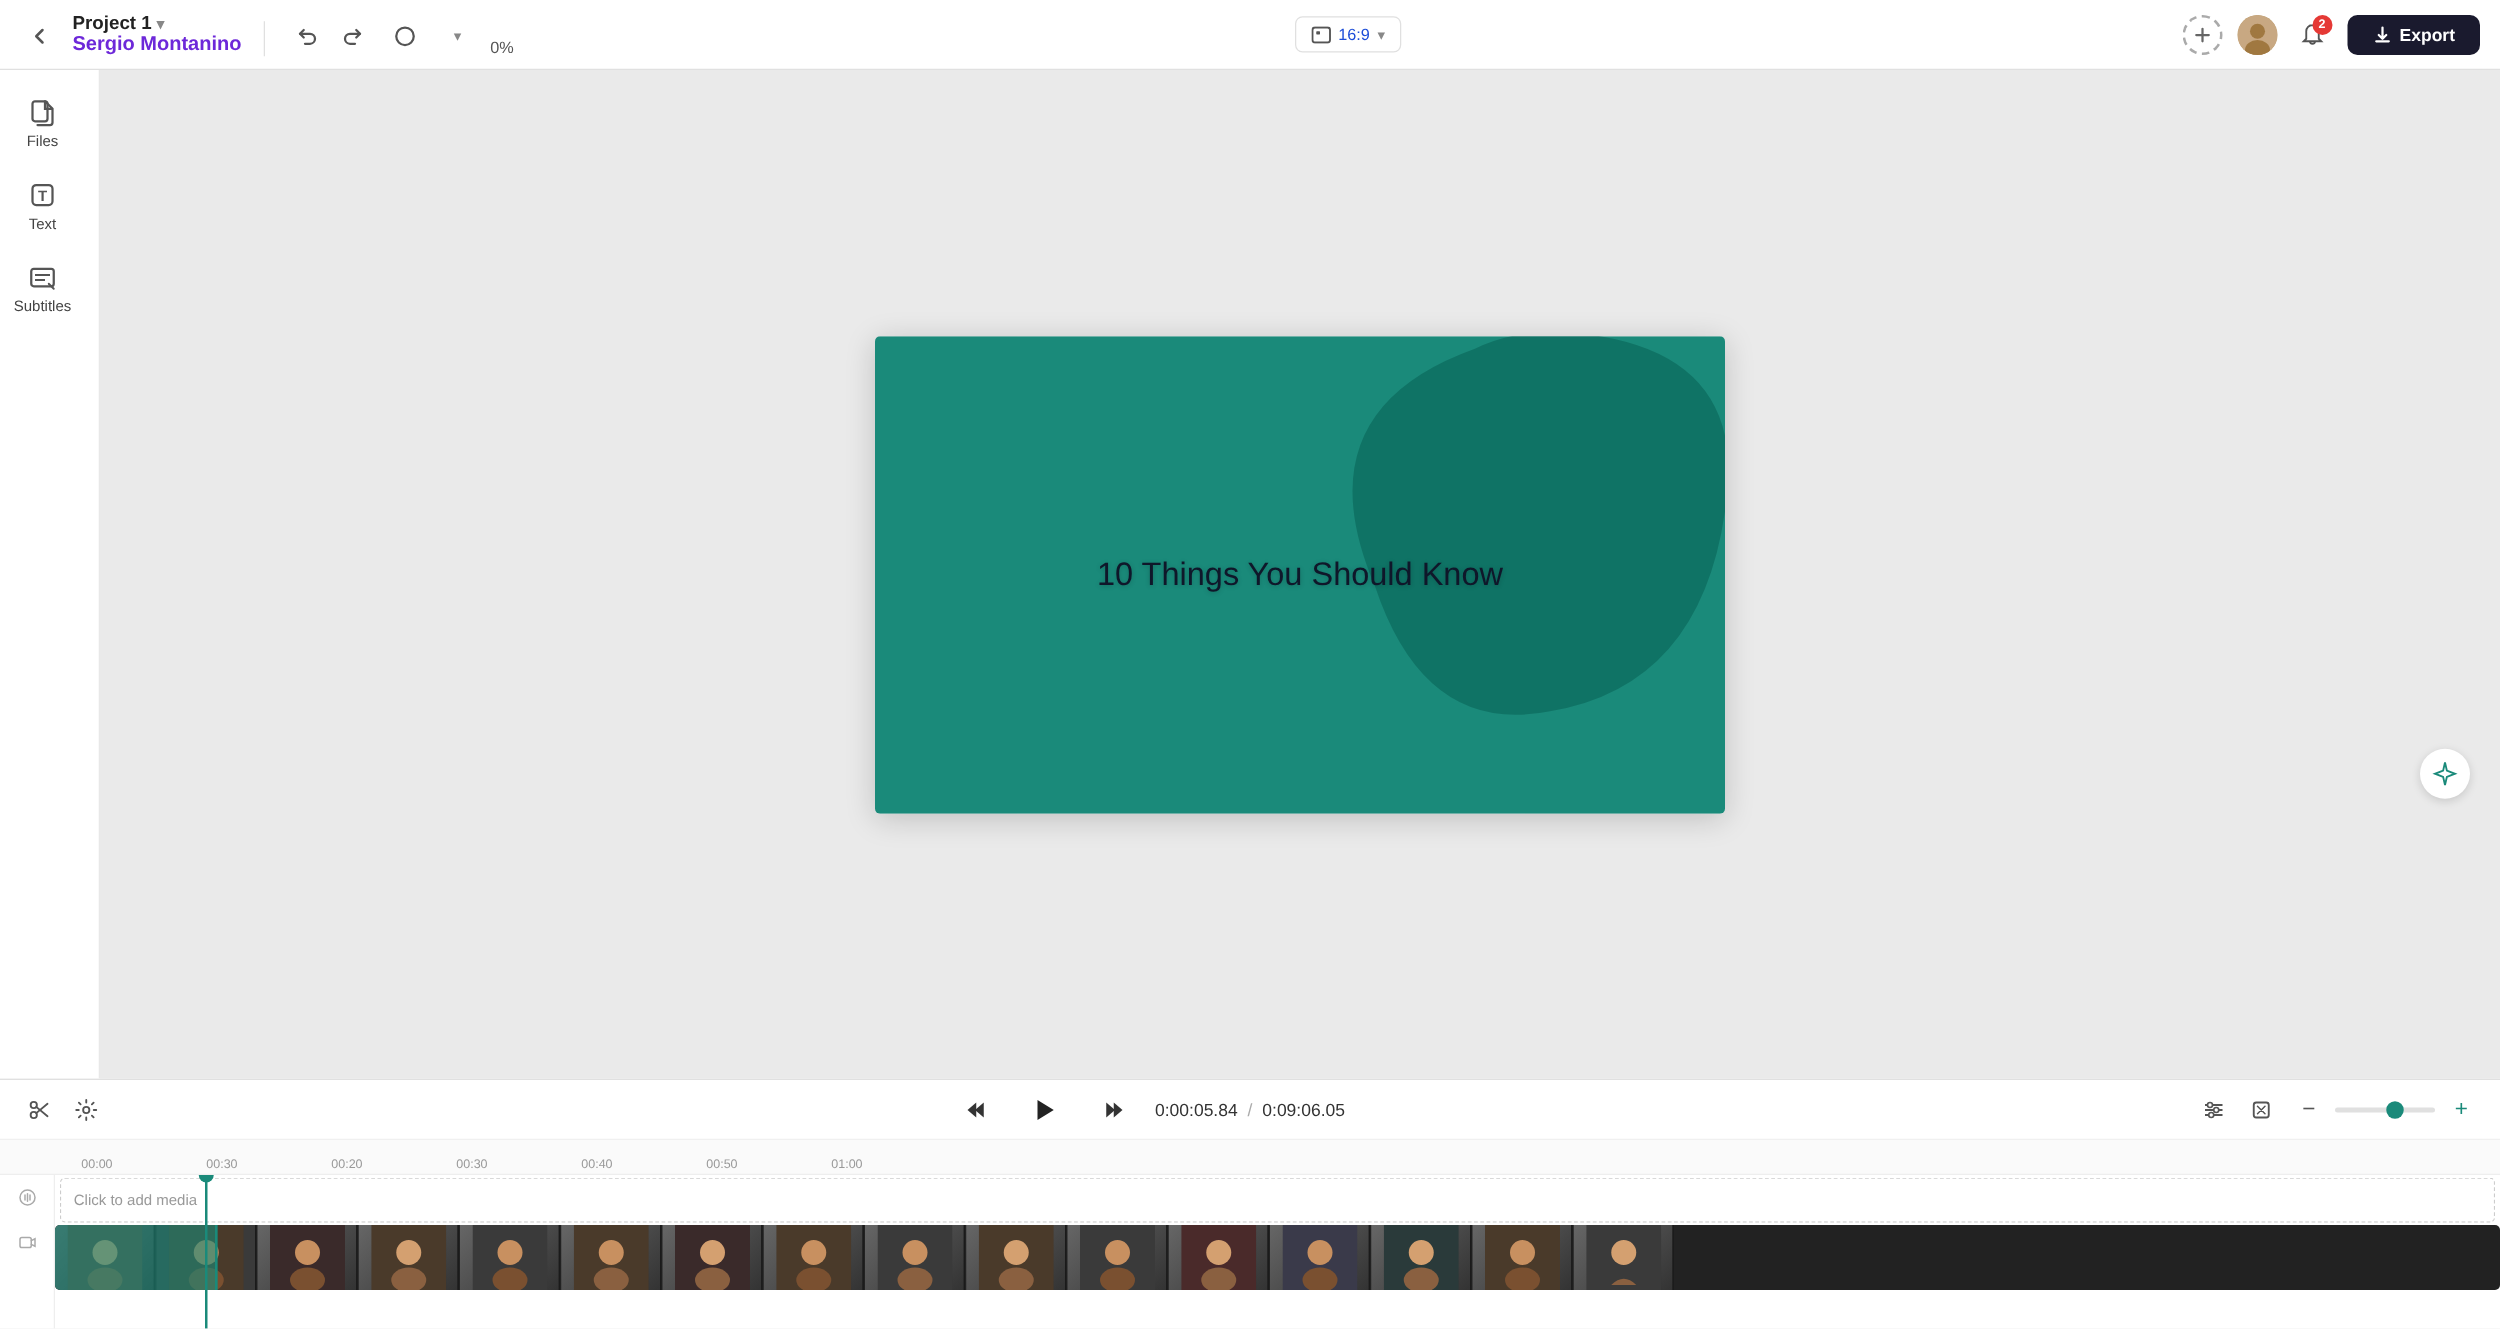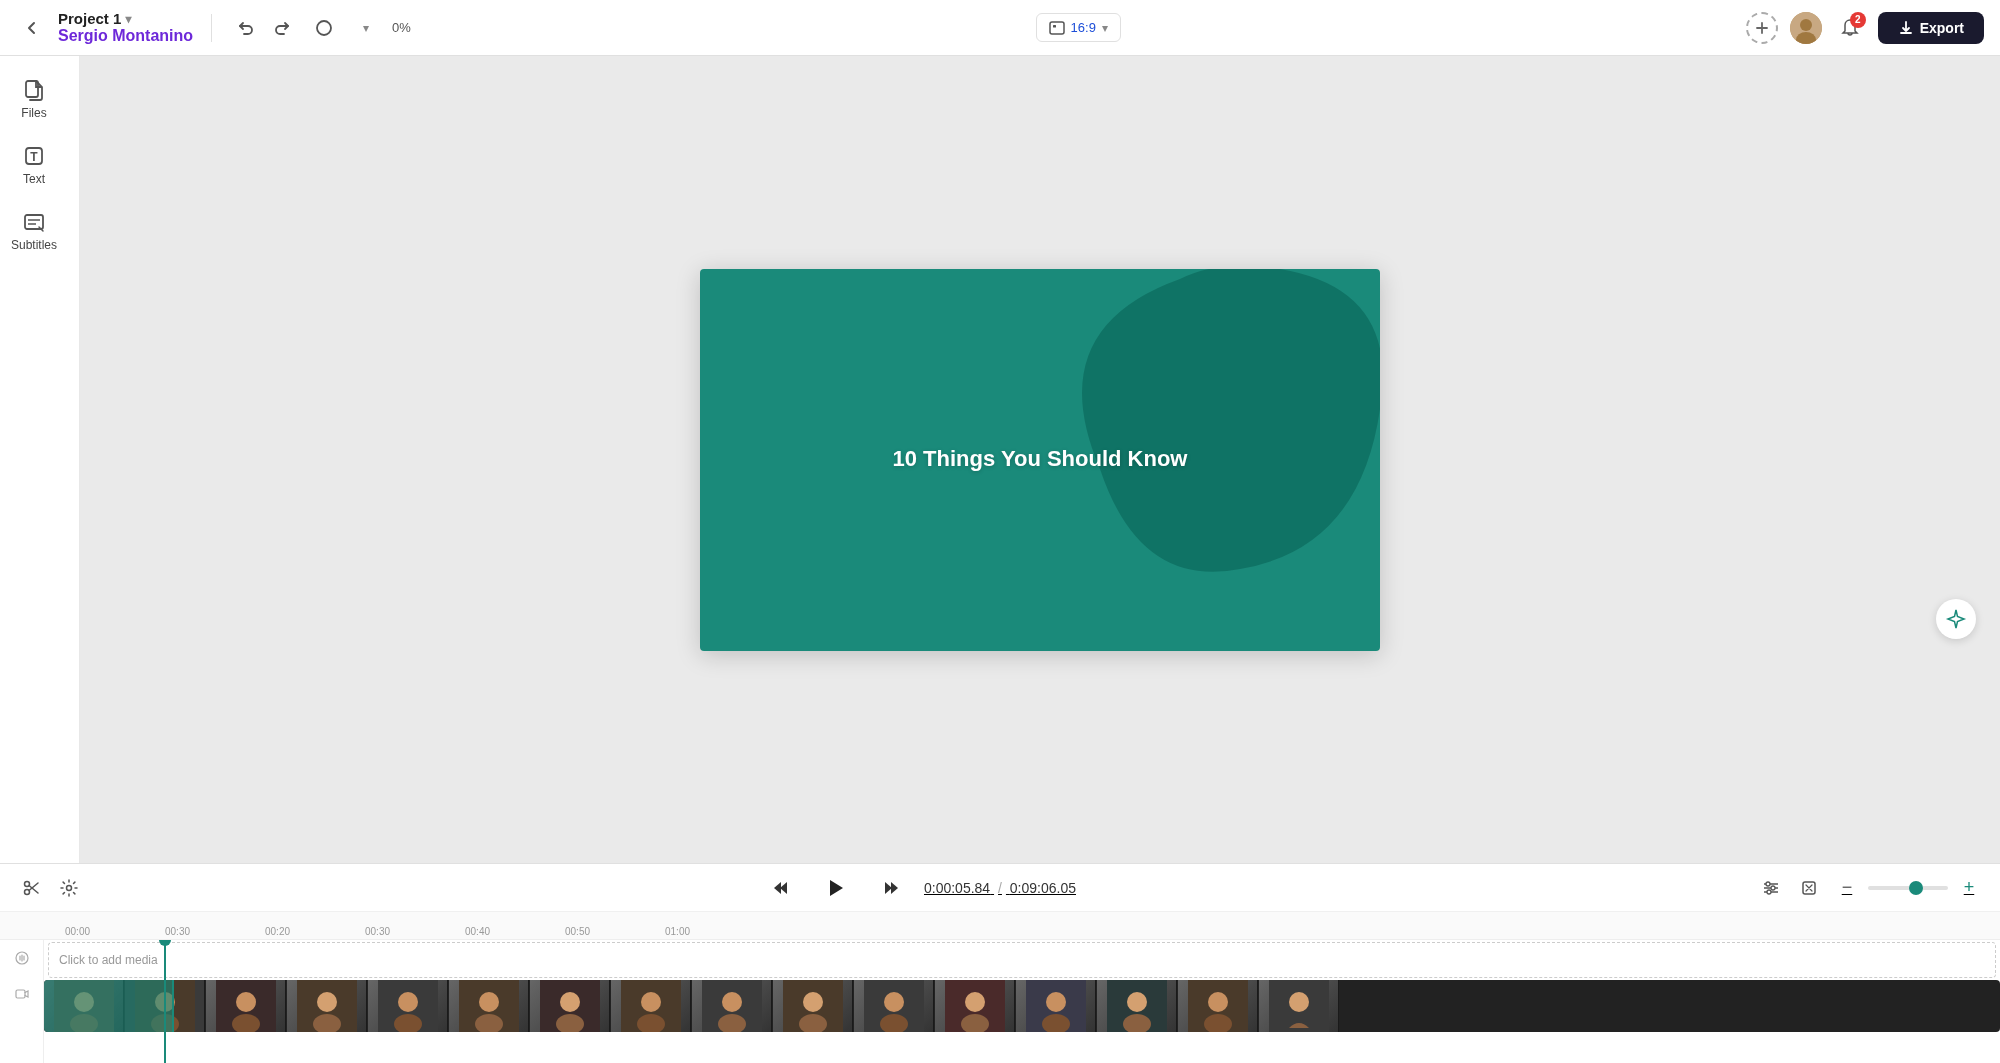--- a/index.html
+++ b/index.html
@@ -10,21 +10,21 @@
       height: 56px;
       background: #fff;
       display: flex;
       align-items: center;
       padding: 0 16px;
       border-bottom: 1px solid #e0e0e0;
       flex-shrink: 0;
       gap: 12px;
       z-index: 10;
     }
-    .topbar-left { display: flex; align-items: center; gap: 10px; }
+    .topbar-left { display: flex; align-items: flex-end; gap: 10px; }
     .back-btn { width: 32px; height: 32px; display: flex; align-items: center; justify-content: center; cursor: pointer; border-radius: 4px; }
     .project-info { display: flex; flex-direction: column; }
     .project-name { font-size: 15px; font-weight: 600; color: #222; display: flex; align-items: center; gap: 4px; }
     .project-author { font-size: 16px; color: #6d28d9; font-weight: bold; }
     .divider-v { width: 1px; height: 28px; background: #e0e0e0; margin: 0 8px; }
     .undo-redo { display: flex; gap: 4px; }
     .icon-btn { width: 32px; height: 32px; display: flex; align-items: center; justify-content: center; cursor: pointer; border-radius: 4px; color: #555; font-size: 16px; }
     .zoom-area { display: flex; align-items: center; gap: 4px; color: #555; font-size: 13px; }
     .topbar-center { flex: 1; display: flex; justify-content: center; align-items: center; gap: 8px; }
     .aspect-ratio-btn { display: flex; align-items: center; gap: 6px; padding: 6px 12px; border: 1px solid #e0e0e0; border-radius: 6px; cursor: pointer; font-size: 13px; color: #333; background: #fff; }
@@ -93,23 +93,23 @@
       position: absolute;
       right: -20px;
       top: -20px;
       width: 320px;
       height: 340px;
     }
     .preview-title {
       position: relative;
       z-index: 2;
       text-align: center;
-      color: #ffffff;
-      font-size: 22px;
-      font-weight: 700;
+      color: #0f172a;
+      font-size: 26px;
+      font-weight: 400;
       line-height: 1.3;
       text-shadow: 0 1px 4px rgba(0,0,0,0.2);
       padding: 20px;
       max-width: 420px;
     }
     .magic-btn {
       position: absolute;
       bottom: 16px;
       right: 16px;
       width: 40px;
@@ -134,21 +134,20 @@
       display: flex;
       flex-direction: column;
     }
     .timeline-controls {
       height: 48px;
       display: flex;
       align-items: center;
       justify-content: space-between;
       padding: 0 16px;
       border-bottom: 1px solid #f0f0f0;
-      text-decoration: underline;
     }
     .timeline-left { display: flex; align-items: center; gap: 8px; }
     .tl-icon-btn { width: 30px; height: 30px; display: flex; align-items: center; justify-content: center; cursor: pointer; color: #555; font-size: 15px; border-radius: 4px; }
     .timeline-center { display: flex; align-items: center; gap: 16px; }
     .transport-btn { width: 36px; height: 36px; display: flex; align-items: center; justify-content: center; cursor: pointer; color: #333; font-size: 16px; }
     .play-btn { width: 40px; height: 40px; border-radius: 50%; background: transparent; border: none; cursor: pointer; display: flex; align-items: center; justify-content: center; font-size: 22px; color: #222; }
     .time-display { font-size: 14px; color: #333; font-weight: 500; }
     .timeline-right { display: flex; align-items: center; gap: 8px; }
     .zoom-slider-container { display: flex; align-items: center; gap: 6px; }
     .zoom-slider { width: 80px; height: 4px; background: #e0e0e0; border-radius: 2px; position: relative; cursor: pointer; }

